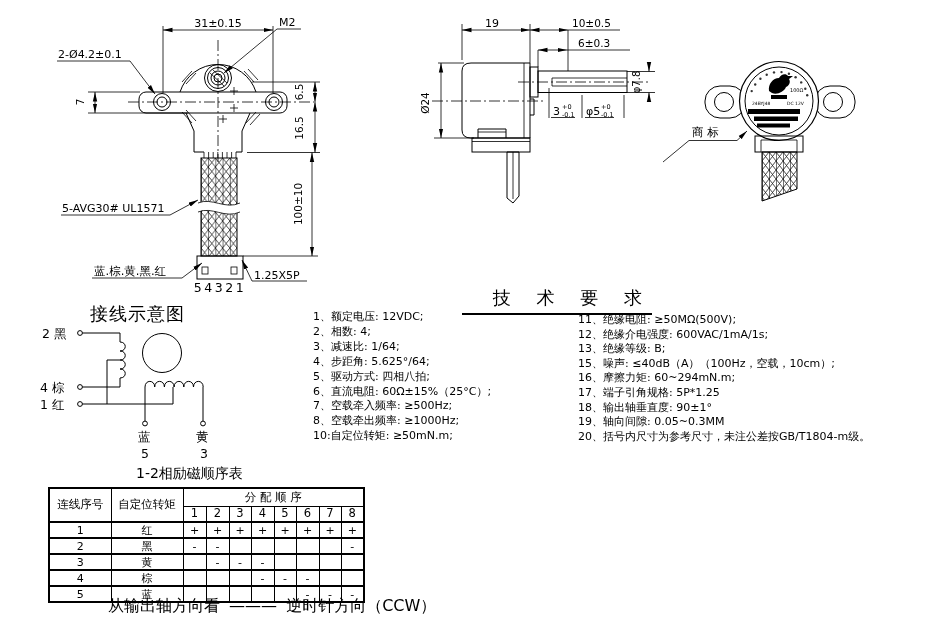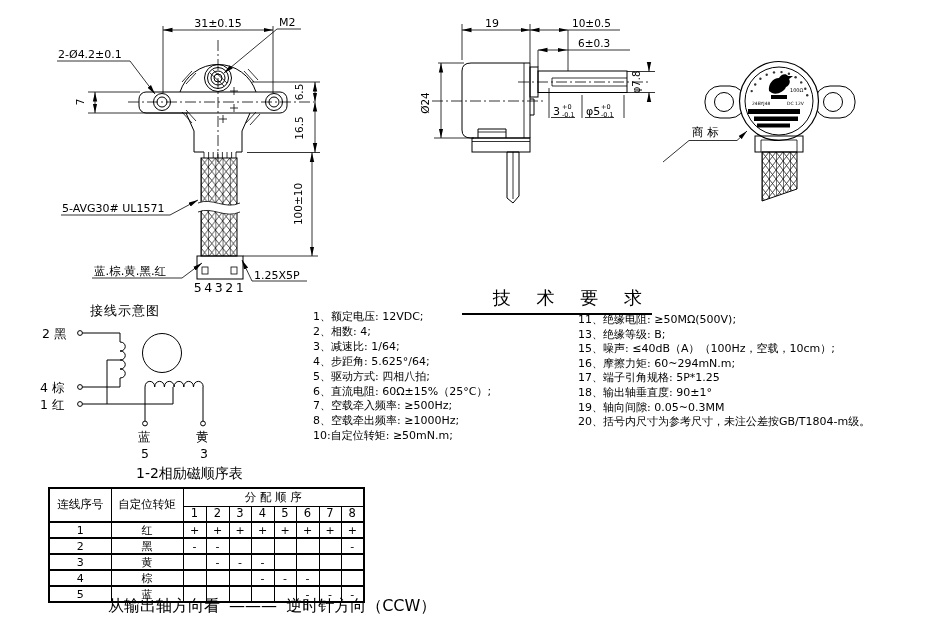--- a/index.html
+++ b/index.html
@@ -8,21 +8,21 @@
   .abs{position:absolute;}
   svg text{fill:#000;}
   .dd{stroke:#000;stroke-width:0.8;stroke-dasharray:11 3 2 3;fill:none;}
   .ln{stroke:#000;stroke-width:1;fill:none;}
   .tn{stroke:#000;stroke-width:0.8;fill:none;}
   #tech-title{left:462px;top:286px;width:190px;text-align:right;font-size:18px;
       letter-spacing:10px;border-bottom:2px solid #000;padding-bottom:3px;white-space:nowrap;}
   .tech-list{font-size:11px;white-space:nowrap;}
   #tech-left{left:313px;top:310px;line-height:14.9px;}
   #tech-right{left:578px;top:313px;line-height:14.6px;}
-  #wiring-title{left:90px;top:302px;font-size:13px;letter-spacing:1px;}
+  #wiring-title{left:90px;top:302px;font-size:18px;letter-spacing:1px;}
   #seq-title{left:136px;top:465px;font-size:14px;}
   #seq-footer{left:108px;top:596px;font-size:16px;word-spacing:4px;}
   table#seq{border-collapse:collapse;table-layout:fixed;left:48px;top:487px;border:2px solid #000;}
   #seq td{border:1px solid #000;text-align:center;padding:0;font-size:11px;line-height:1;
       height:14px;overflow:hidden;}
   #seq thead td{font-size:11.5px;}
   #seq tbody td{border-top-width:2px;}
 </style>
 </head>
 <body>
@@ -236,20 +236,21 @@
   <div>4、步距角: 5.625°/64;</div>
   <div>5、驱动方式: 四相八拍;</div>
   <div>6、直流电阻: 60Ω±15%（25°C）;</div>
   <div>7、空载牵入频率: ≥500Hz;</div>
   <div>8、空载牵出频率: ≥1000Hz;</div>
   <div>10:自定位转矩: ≥50mN.m;</div>
 </div>
 
 <div class="abs tech-list" id="tech-right">
   <div>11、绝缘电阻: ≥50MΩ(500V);</div>
+  <div>12、绝缘介电强度: 600VAC/1mA/1s;</div>
   <div>13、绝缘等级: B;</div>
   <div>15、噪声: ≤40dB（A）（100Hz，空载，10cm）;</div>
   <div>16、摩擦力矩: 60~294mN.m;</div>
   <div>17、端子引角规格: 5P*1.25</div>
   <div>18、输出轴垂直度: 90±1°</div>
   <div>19、轴向间隙: 0.05~0.3MM</div>
   <div>20、括号内尺寸为参考尺寸，未注公差按GB/T1804-m级。</div>
 </div>
 
 <div class="abs" id="seq-title">1-2相励磁顺序表</div>

